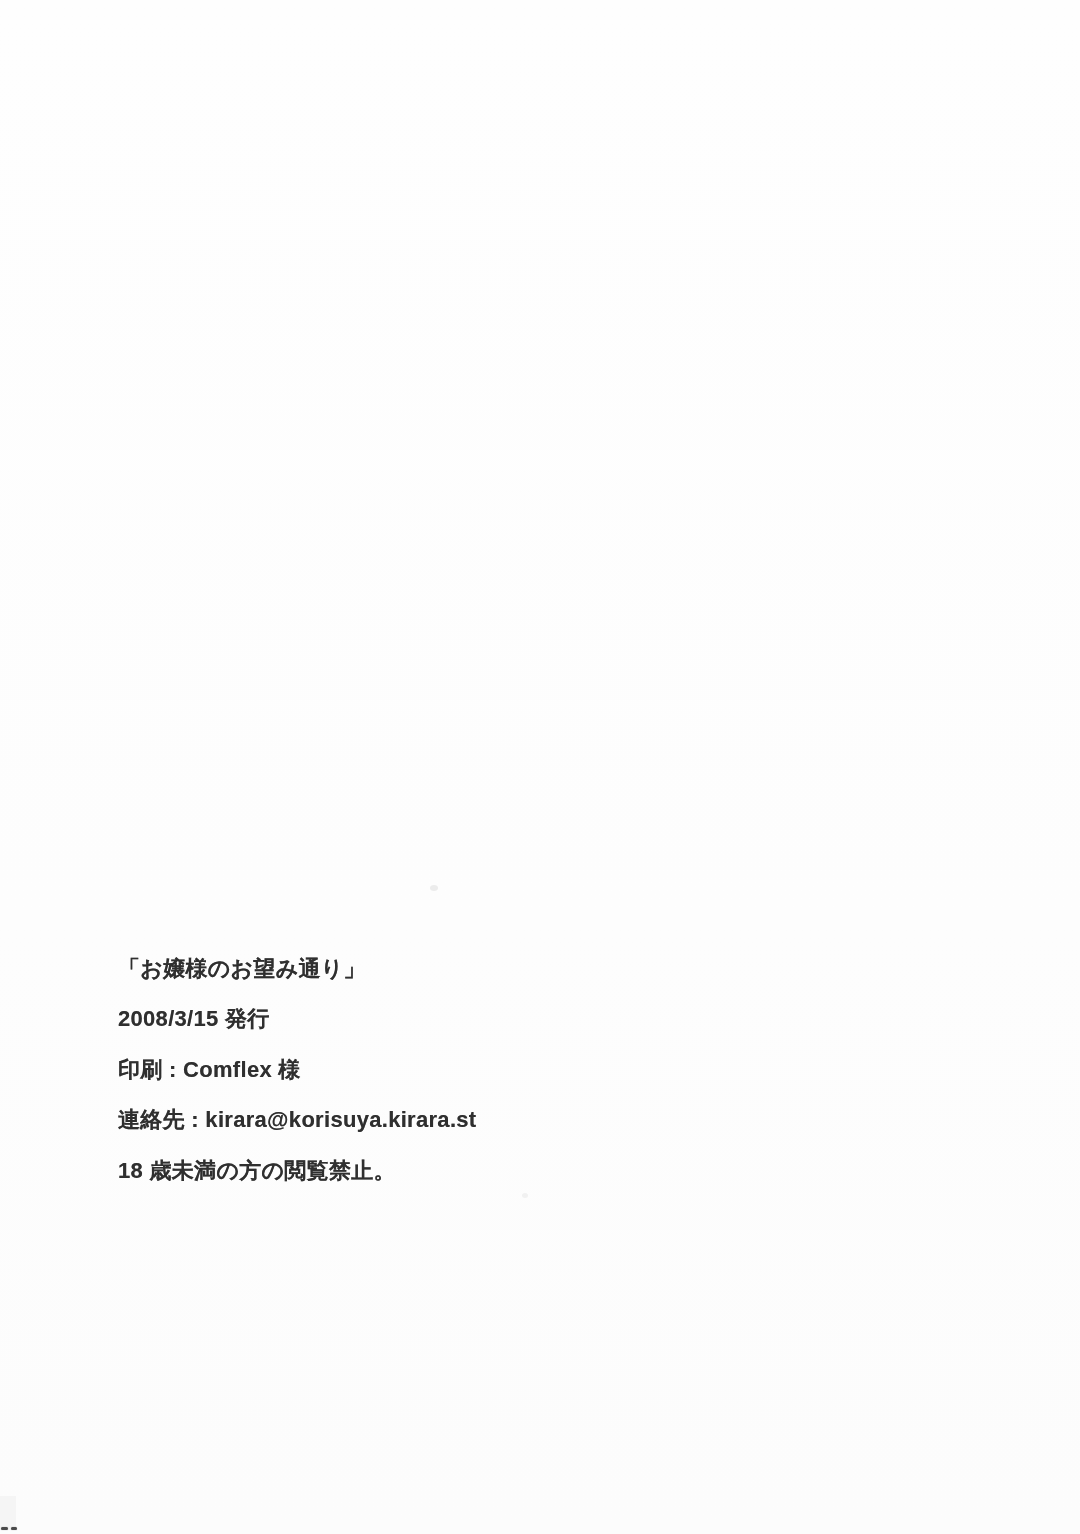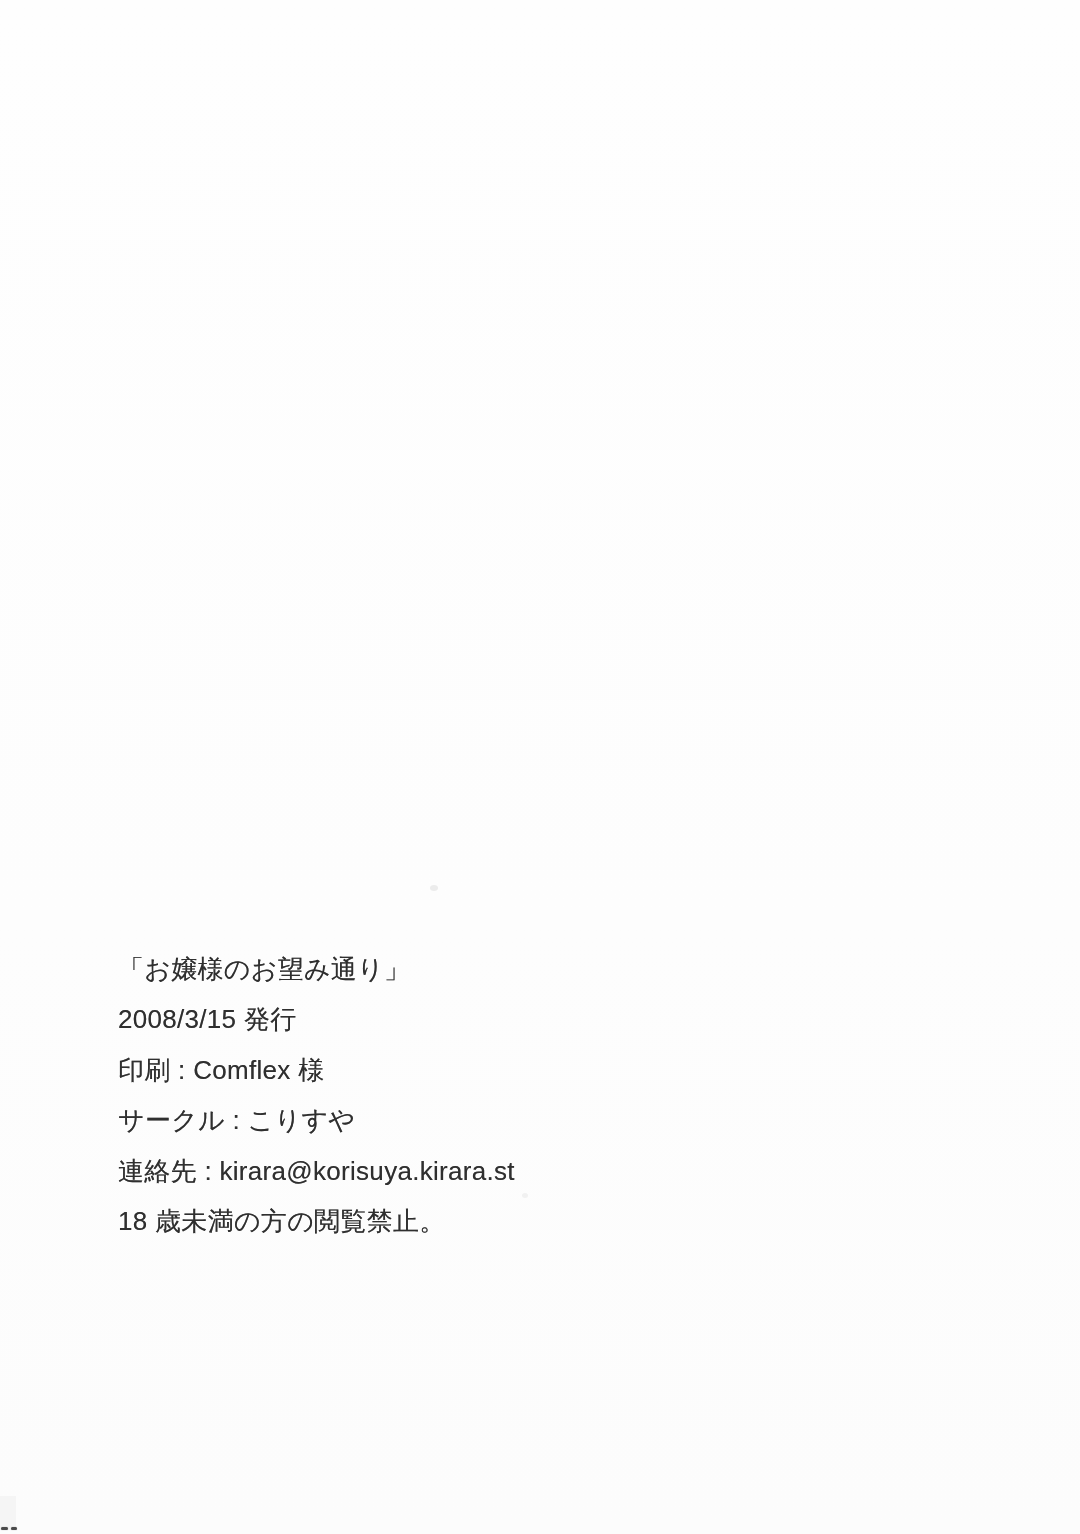--- a/index.html
+++ b/index.html
@@ -16,22 +16,22 @@
   }
   .scan-page {
     position: absolute;
     inset: 0;
     background: linear-gradient(180deg, #fefefe 0%, #fdfdfd 60%, #fcfcfc 100%);
   }
   .colophon {
     position: absolute;
     left: 118px;
     top: 944px;
-    font-size: 26px;
-    font-weight: normal;
+    font-size: 22px;
+    font-weight: bold;
     color: #2f2f2f;
     letter-spacing: 0.3px;
     text-shadow: 0 0 0.6px rgba(47,47,47,0.55);
   }
   .colophon p {
     margin: 0;
     height: 50.4px;
     line-height: 50.4px;
     white-space: pre;
   }
@@ -76,21 +76,20 @@
 </style>
 </head>
 <body>
 
 <div class="scan-page">
 
   <div class="colophon">
     <p>「お嬢様のお望み通り」</p>
     <p>2008/3/15 発行</p>
     <p>印刷 : Comflex 様</p>
-    <p>サークル : こりすや</p>
     <p>連絡先 : kirara@korisuya.kirara.st</p>
     <p>18 歳未満の方の閲覧禁止。</p>
   </div>
 
   <span class="speck speck-mid"></span>
   <span class="speck speck-right"></span>
 
   <span class="corner-shade"></span>
   <span class="corner-dash d1"></span>
   <span class="corner-dash d2"></span>

